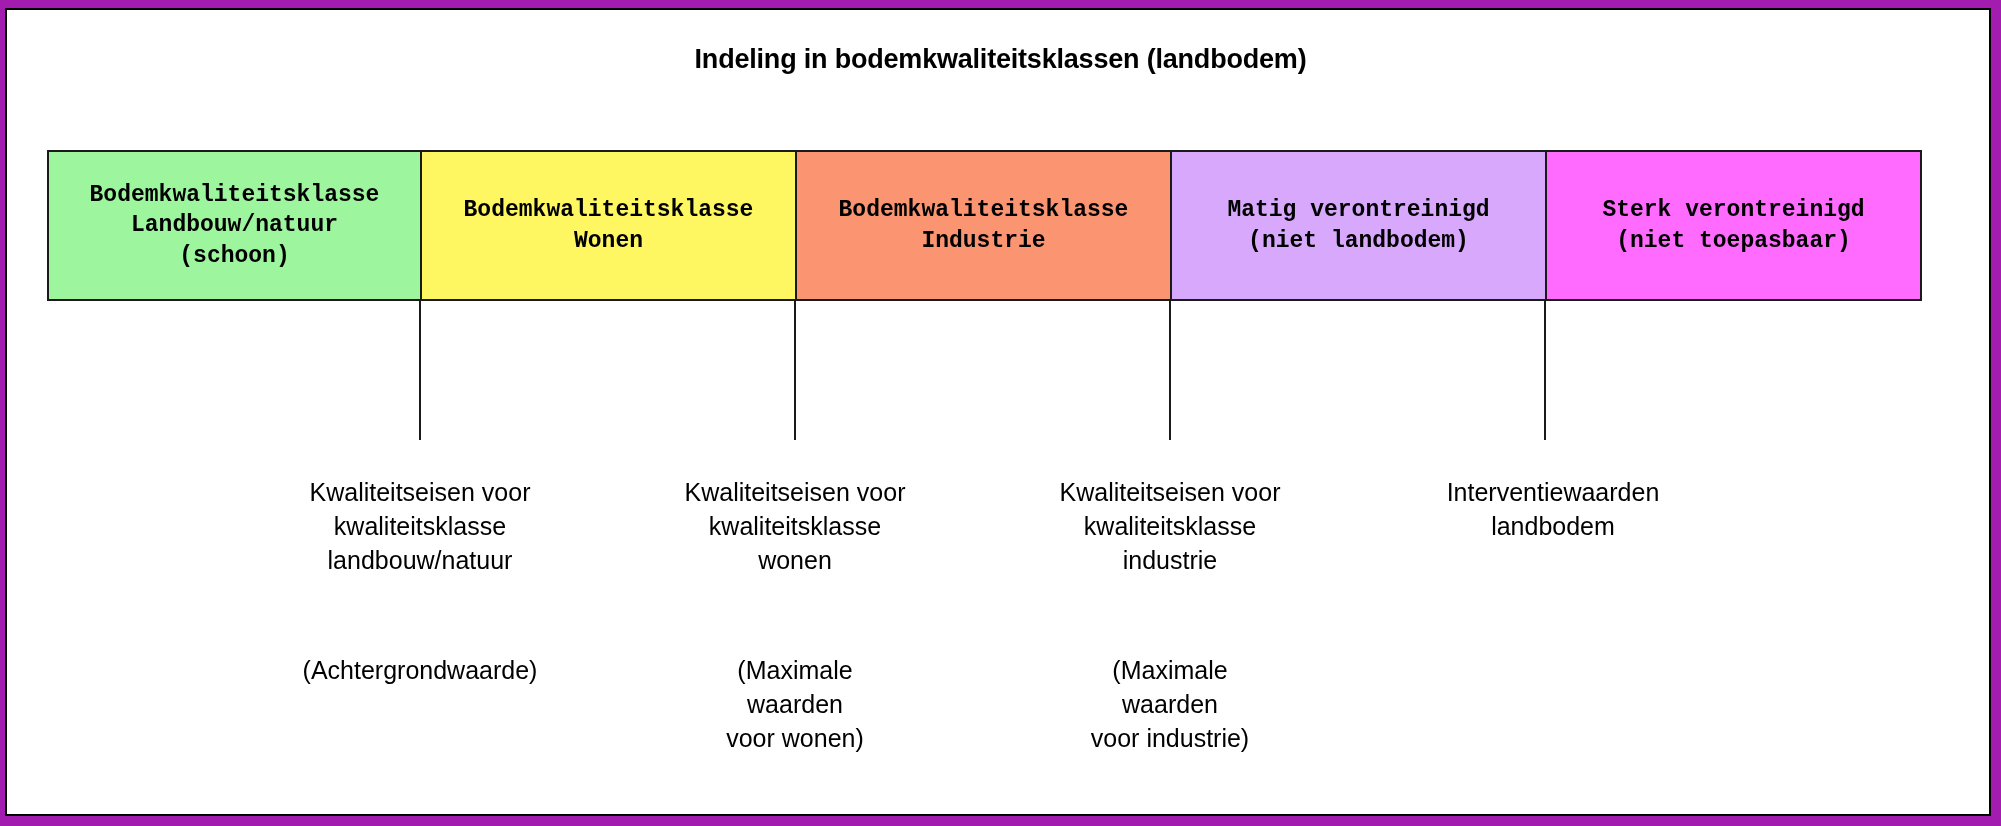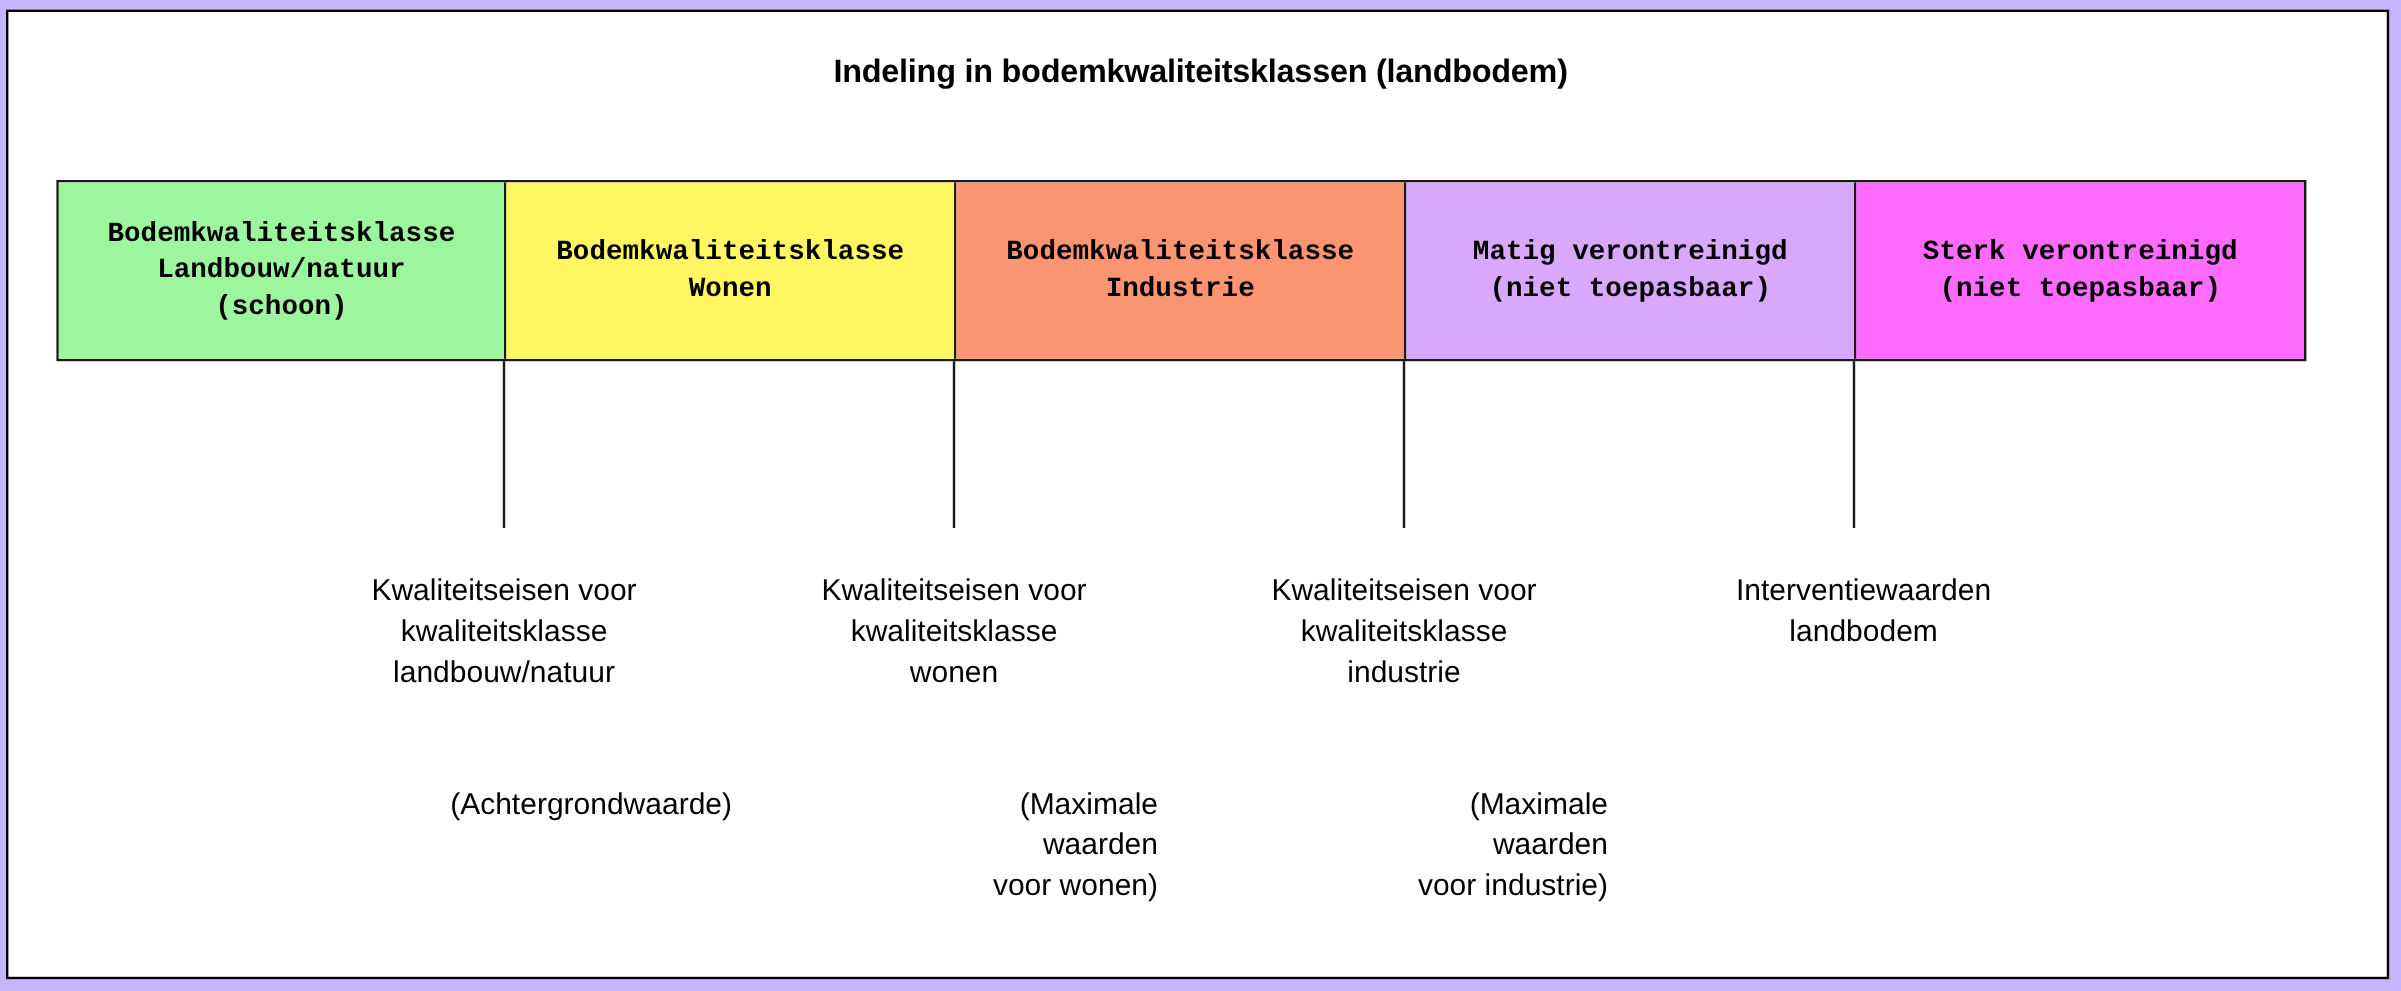--- a/index.html
+++ b/index.html
@@ -7,21 +7,21 @@
     padding: 0;
     background: #ffffff;
   }
   body {
     font-family: "Liberation Sans", sans-serif;
   }
   #canvas {
     position: relative;
     width: 2001px;
     height: 826px;
-    background: #c4b5fd;
+    background: #a21caf;
     overflow: hidden;
   }
   #outer-frame {
     position: absolute;
     left: 5px;
     top: 8px;
     width: 1986px;
     height: 808px;
     border: 2px solid #000000;
     box-sizing: border-box;
@@ -81,21 +81,20 @@
     text-align: center;
     color: #000000;
     font-size: 25px;
     font-weight: normal;
     line-height: 1.36;
     white-space: pre-line;
     margin-top: 13px;
   }
   .caption.secondary {
     line-height: 1.36;
-    text-align: right;
   }
 </style>
 </head>
 <body>
 
 <div id="canvas">
 
   <div id="outer-frame"></div>
 
   <div id="title">Indeling in bodemkwaliteitsklassen (landbodem)</div>
@@ -113,21 +112,21 @@
 Wonen</span>
     </div>
 
     <div class="segment" style="width:375px; background:#FA9471;">
       <span class="seg-label">Bodemkwaliteitsklasse
 Industrie</span>
     </div>
 
     <div class="segment" style="width:375px; background:#D7A8FC;">
       <span class="seg-label">Matig verontreinigd
-(niet toepasbaar)</span>
+(niet landbodem)</span>
     </div>
 
     <div class="segment" style="width:373px; background:#FF6BFF;">
       <span class="seg-label">Sterk verontreinigd
 (niet toepasbaar)</span>
     </div>
 
   </div>
 
   <div class="connector" style="left:419px;"></div>

